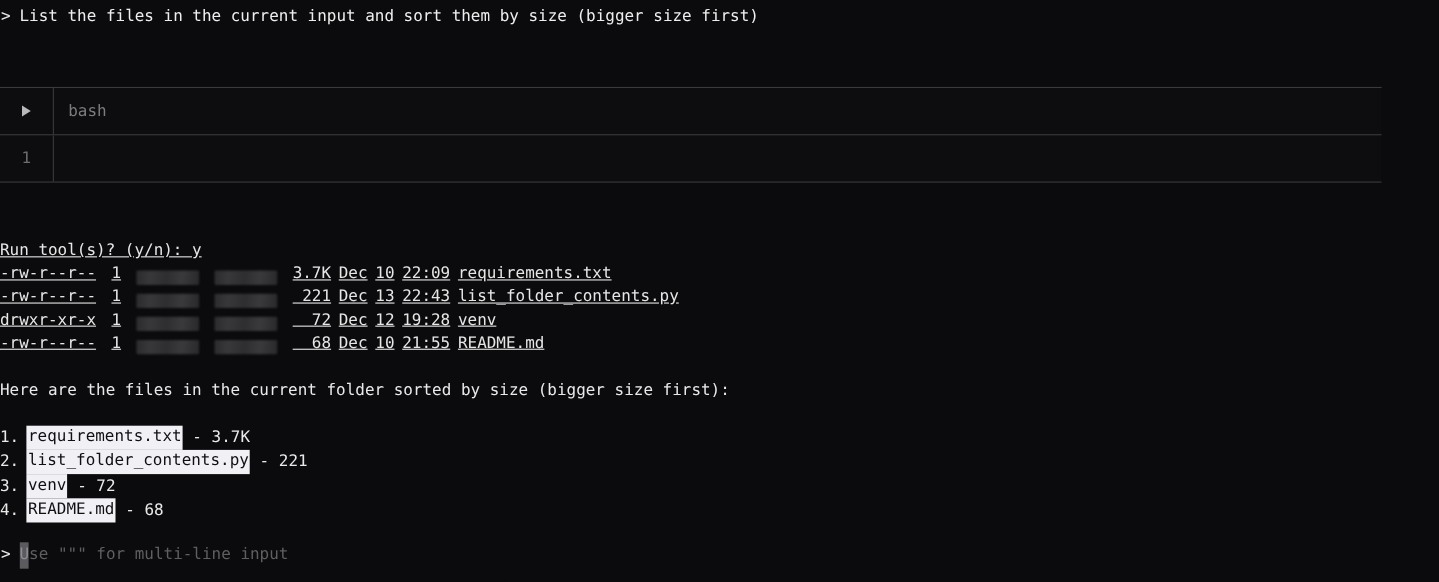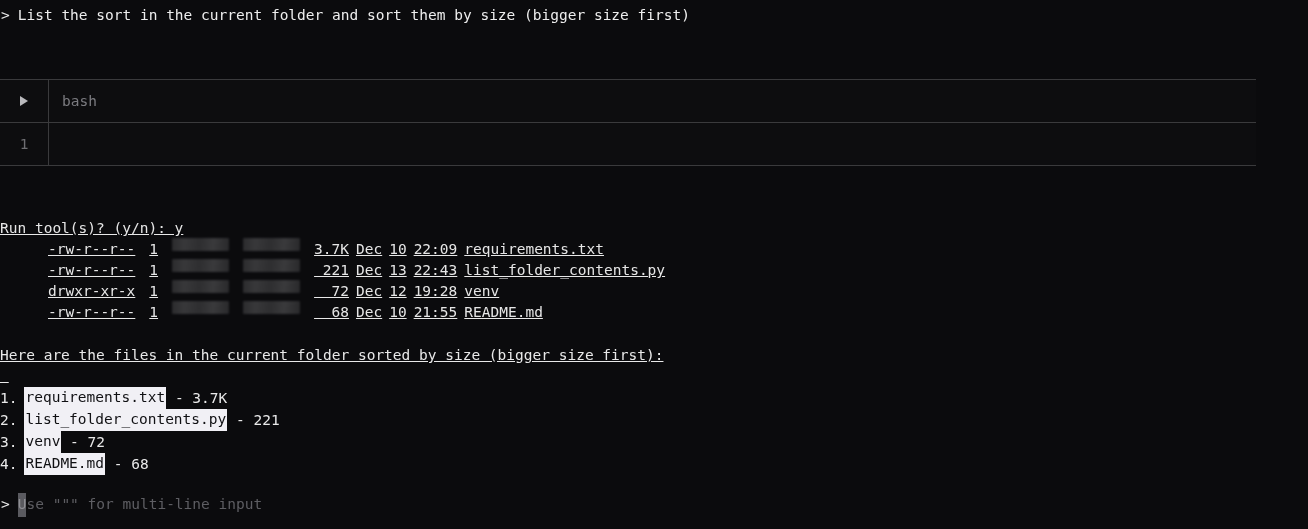--- a/index.html
+++ b/index.html
@@ -133,41 +133,39 @@
     color: #e6e6e6;
     display: block;
   }
 
   
   .ls-row {
     height: 21px;
     white-space: pre;
     color: #e6e6e6;
     display: flex;
-    align-items: flex-start;
-    margin-left: 48px;
+    align-items: flex-end;
   }
   .ls-gap {
     display: inline-block;
     width: 14px;
   }
 
   
   .answer {
     position: absolute;
     left: 0;
     top: 345px;
     width: 1308px;
   }
   .ans-line {
     height: 21px;
     white-space: pre;
     color: #e9e9e9;
     display: block;
-    text-decoration: underline;
   }
   .list-line {
     height: 22px;
     white-space: pre;
     display: flex;
     align-items: center;
     color: #e9e9e9;
   }
   .inline-code {
     background: #f1f0f5;
@@ -195,21 +193,21 @@
     color: #8e8e93;
     padding: 1px 0 2px 0;
   }
 </style>
 </head>
 <body>
 
 <div class="screen">
 
   <div class="user-prompt">
-    <span class="chev">&gt;</span><span class="user-text">List the sort in the current folder and sort them by size (bigger size first)</span>
+    <span class="chev">&gt;</span><span class="user-text">List the files in the current input and sort them by size (bigger size first)</span>
   </div>
 
   <div class="code-block">
     <div class="cb-row header">
       <div class="cb-gutter">
         <span class="run-triangle"></span>
       </div>
       <div class="cb-content">
         <span class="lang-label">bash</span>
       </div>

